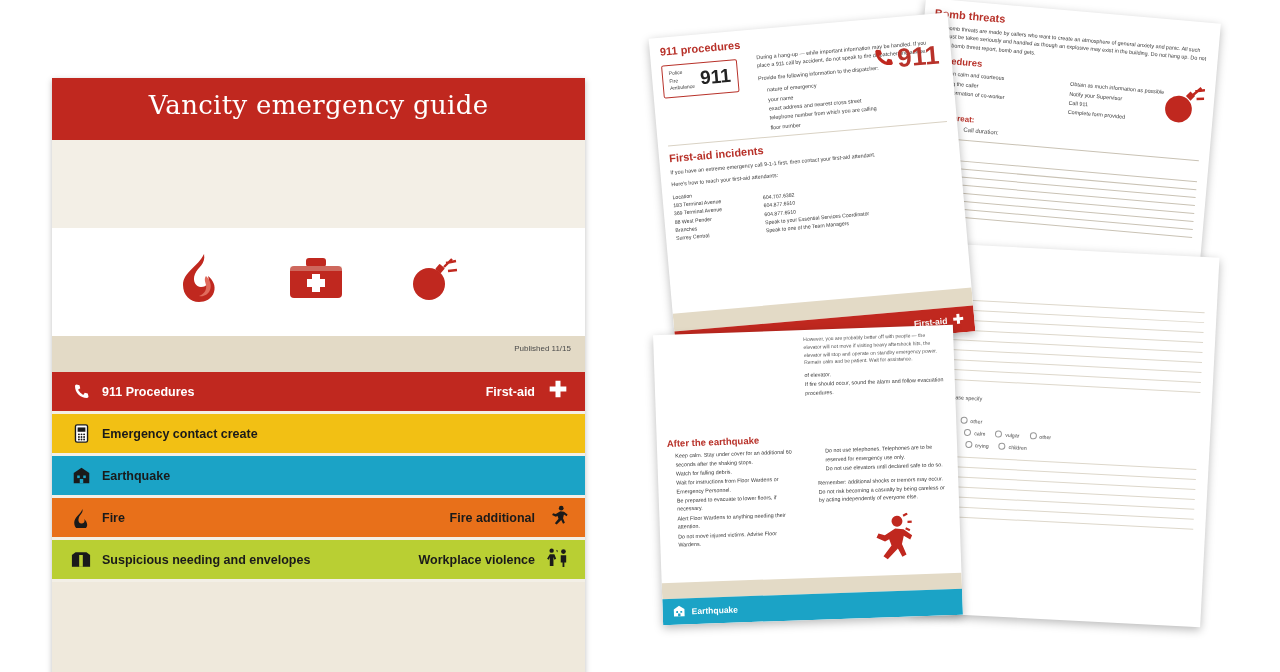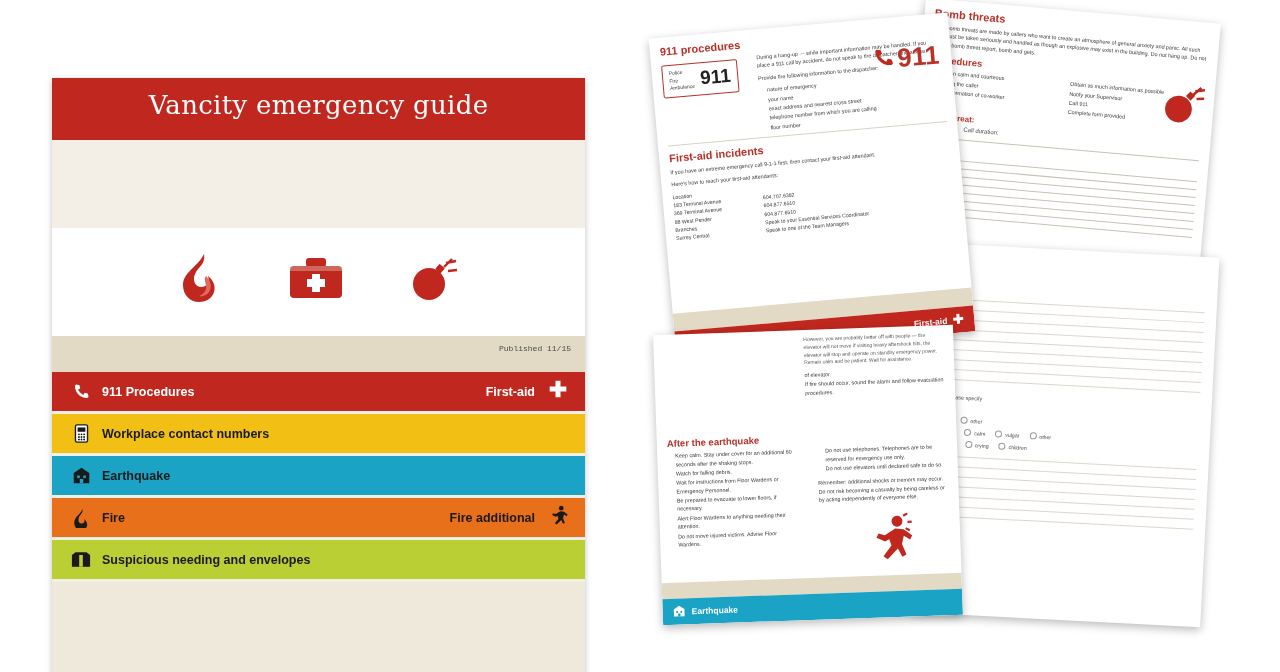--- a/index.html
+++ b/index.html
@@ -35,21 +35,21 @@
   .cover-hero{
     position:absolute;left:0;top:150px;width:533px;height:108px;
     background:#ffffff;
     display:flex;align-items:center;justify-content:center;gap:64px;
   }
   .cover-sand{
     position:absolute;left:0;top:258px;width:533px;height:36px;
     background:#e3dac6;
   }
   .published{
-    position:absolute;right:14px;top:266px;font-size:8px;color:#4a4a4a;font-family:Liberation Mono, monospace;
+    position:absolute;right:14px;top:266px;font-size:8px;color:#4a4a4a;
   }
 
   .rows{position:absolute;left:0;top:294px;width:533px;}
   .row{
     position:relative;height:39px;display:flex;align-items:center;
     padding:0 14px;box-sizing:border-box;
   }
   .row .ic{width:30px;display:flex;justify-content:center;align-items:center;font-size:18px;}
   .row .lbl{font-size:12.5px;font-weight:bold;margin-left:6px;}
   .row .right{margin-left:auto;display:flex;align-items:center;gap:10px;}
@@ -183,21 +183,21 @@
               <circle cx="8" cy="12" r="1.1" fill="#1a1a1a"></circle>
               <circle cx="11" cy="12" r="1.1" fill="#1a1a1a"></circle>
               <circle cx="5" cy="15" r="1.1" fill="#1a1a1a"></circle>
               <circle cx="8" cy="15" r="1.1" fill="#1a1a1a"></circle>
               <circle cx="11" cy="15" r="1.1" fill="#1a1a1a"></circle>
               <circle cx="5" cy="18" r="1.1" fill="#1a1a1a"></circle>
               <circle cx="8" cy="18" r="1.1" fill="#1a1a1a"></circle>
               <circle cx="11" cy="18" r="1.1" fill="#1a1a1a"></circle>
             </svg>
         </span>
-        <span class="lbl">Workplace contact numbers</span>
+        <span class="lbl">Emergency contact create</span>
       </div>
       <div class="sep"></div>
 
       <div class="row" style="background:#1ba3c6;color:#1a1a1a;">
         <span class="ic">
           <svg width="19" height="19" viewBox="0 0 22 22">
               <path d="M2 20V8l9-6 9 6v12z" fill="#1a1a1a"></path>
               <rect x="6" y="11" width="3" height="3" fill="#1ba3c6"></rect>
               <rect x="13" y="11" width="3" height="3" fill="#1ba3c6"></rect>
               <rect x="9" y="15" width="4" height="5" fill="#1ba3c6"></rect>
@@ -228,20 +228,32 @@
 
       <div class="row" style="background:#b9cf33;color:#1a1a1a;">
         <span class="ic">
           <svg width="20" height="17" viewBox="0 0 22 18">
               <rect x="1" y="4" width="20" height="13" fill="#1a1a1a"></rect>
               <rect x="9" y="4" width="4" height="13" fill="#b9cf33"></rect>
               <path d="M1 4l4-3h12l4 3z" fill="#1a1a1a"></path>
             </svg>
         </span>
         <span class="lbl">Suspicious needing and envelopes</span>
+        <span class="right">
+          <span class="lbl2">Workplace violence</span>
+          <span class="ic2">
+            <svg width="22" height="20" viewBox="0 0 24 22">
+                <circle cx="5" cy="4" r="2.4" fill="#1a1a1a"></circle>
+                <path d="M3 8h5l2 5-2 1-1-3v10H3V11l-1 3-2-1z" fill="#1a1a1a"></path>
+                <circle cx="18" cy="5" r="2.6" fill="#1a1a1a"></circle>
+                <path d="M15 9h6v8h-2v5h-2v-5h-2z" fill="#1a1a1a"></path>
+                <path d="M10 3l2 1-1 2z" fill="#1a1a1a"></path>
+              </svg>
+          </span>
+        </span>
       </div>
       <div class="sep"></div>
 
     </div>
   </div>
 
   <div class="pages">
 
     <div class="pg pg-bomb">
       <div class="pg-title">Bomb threats</div>

